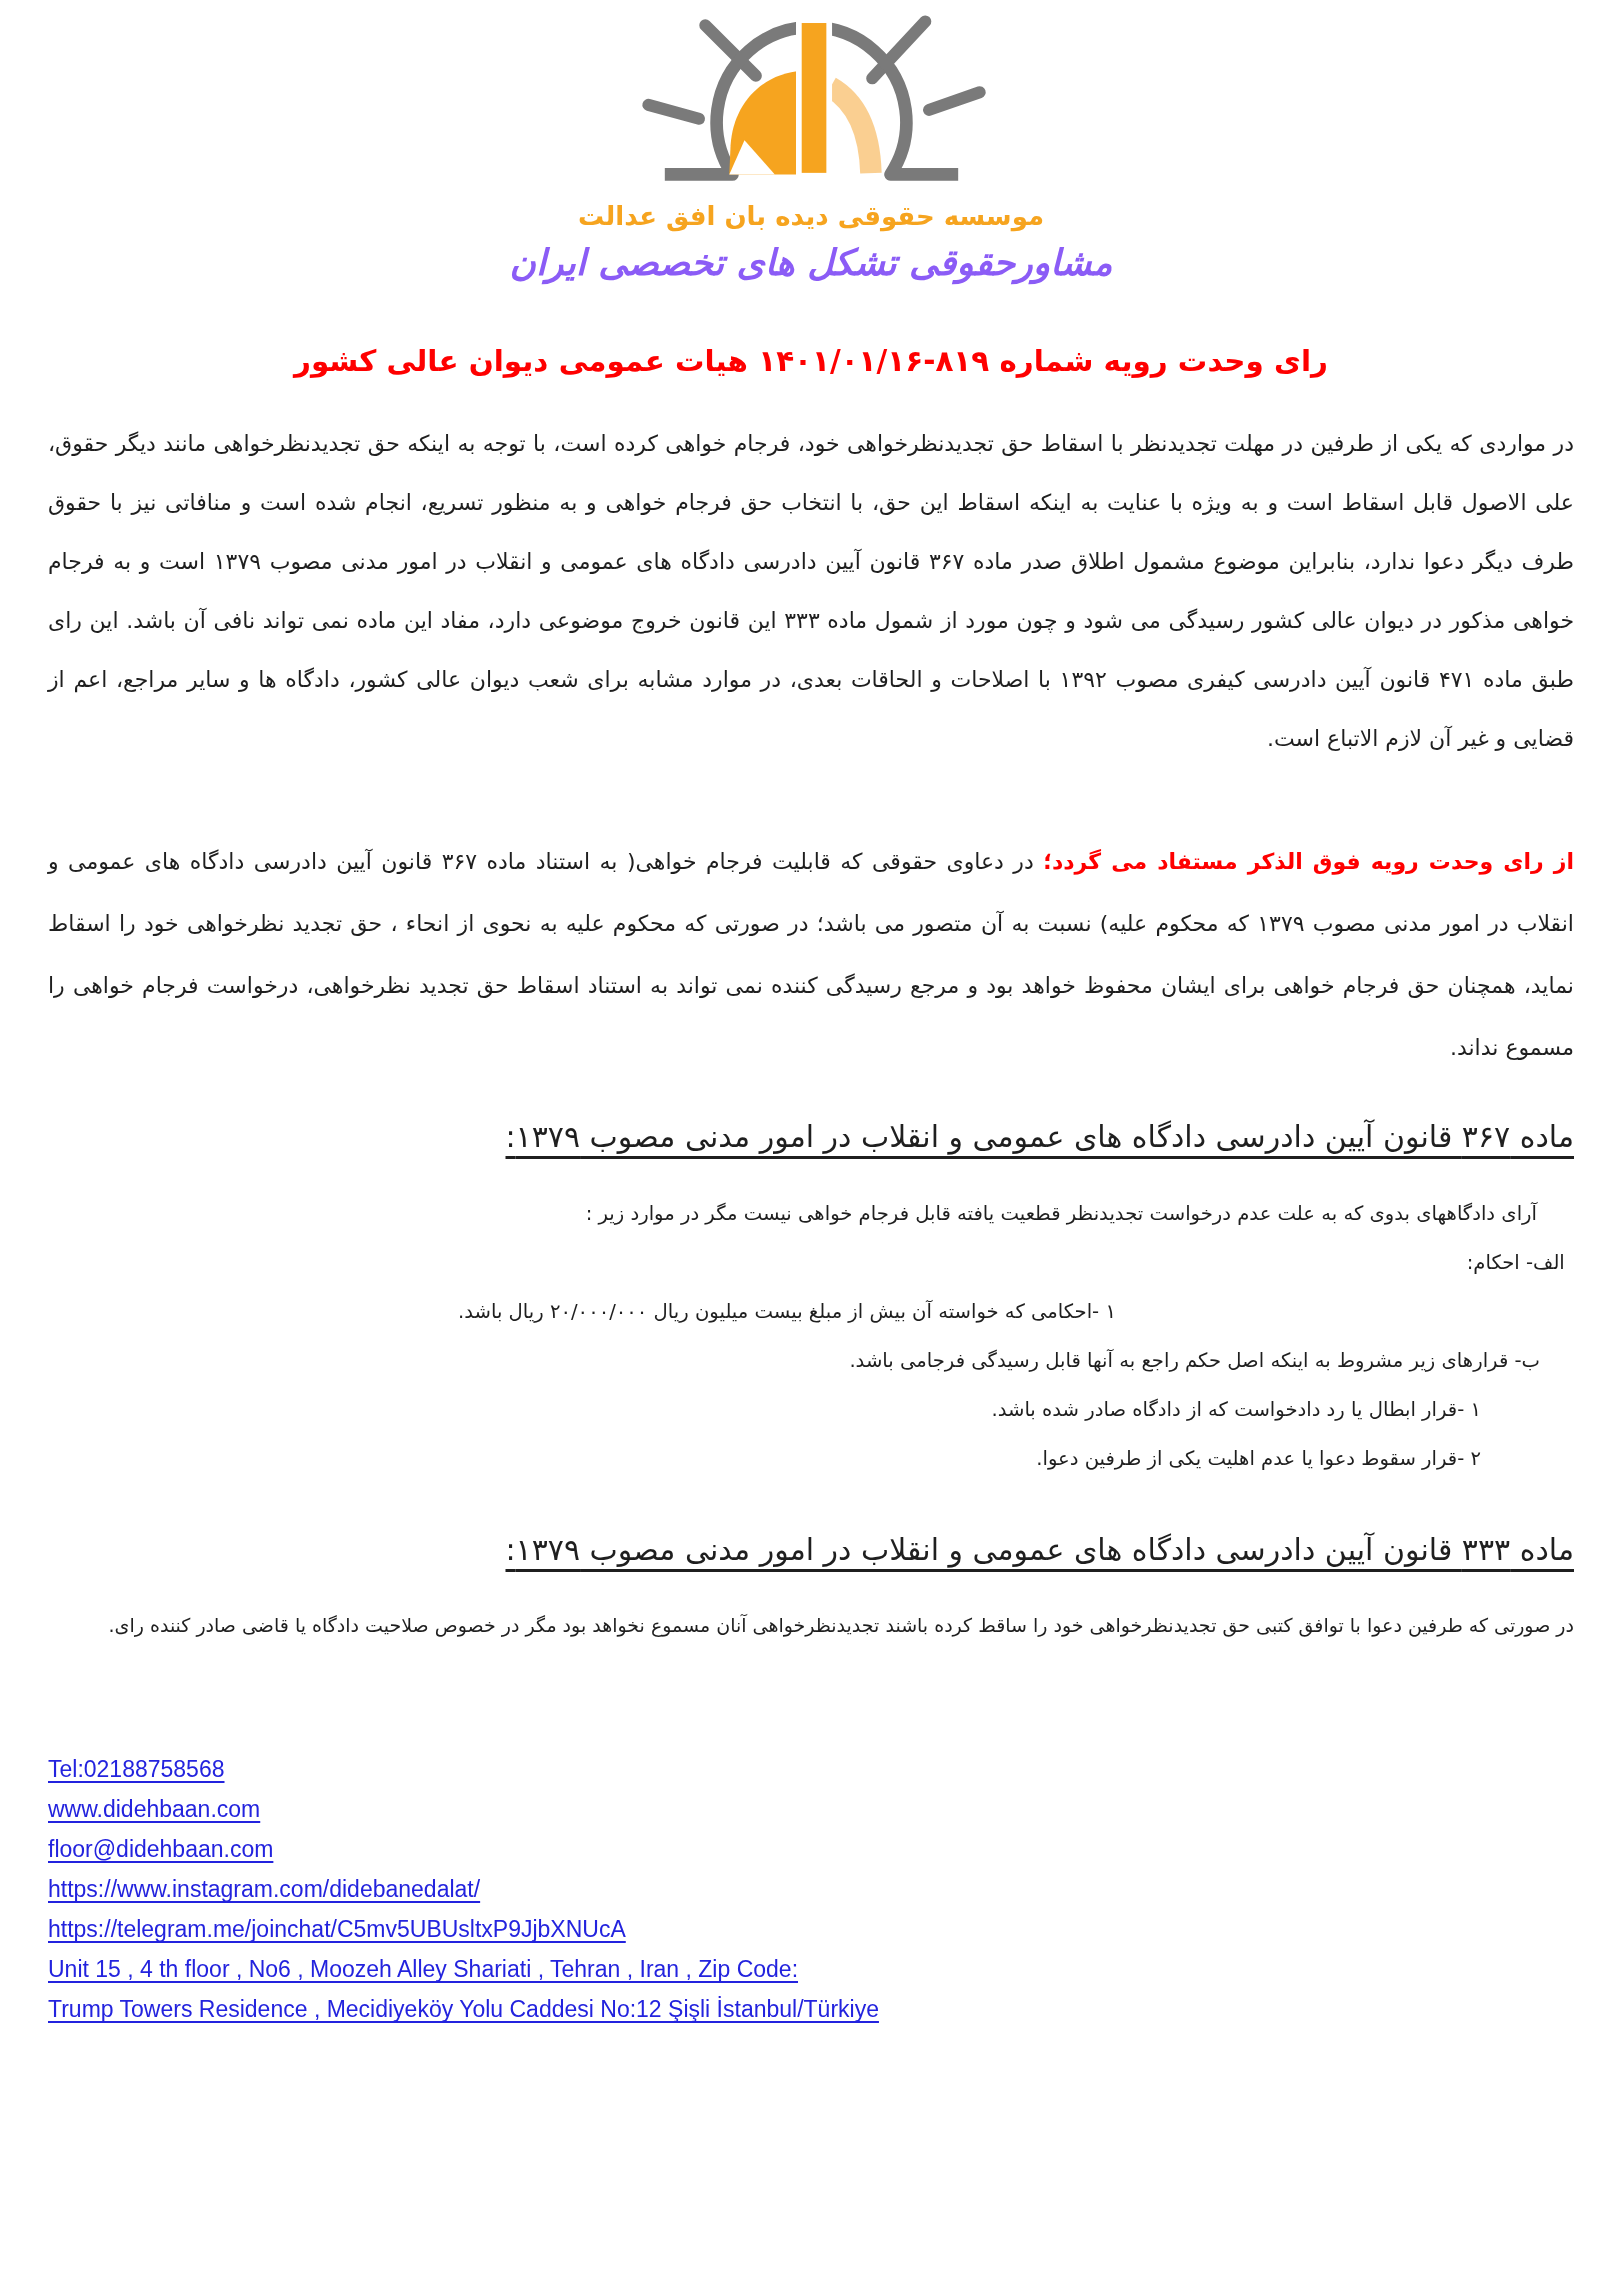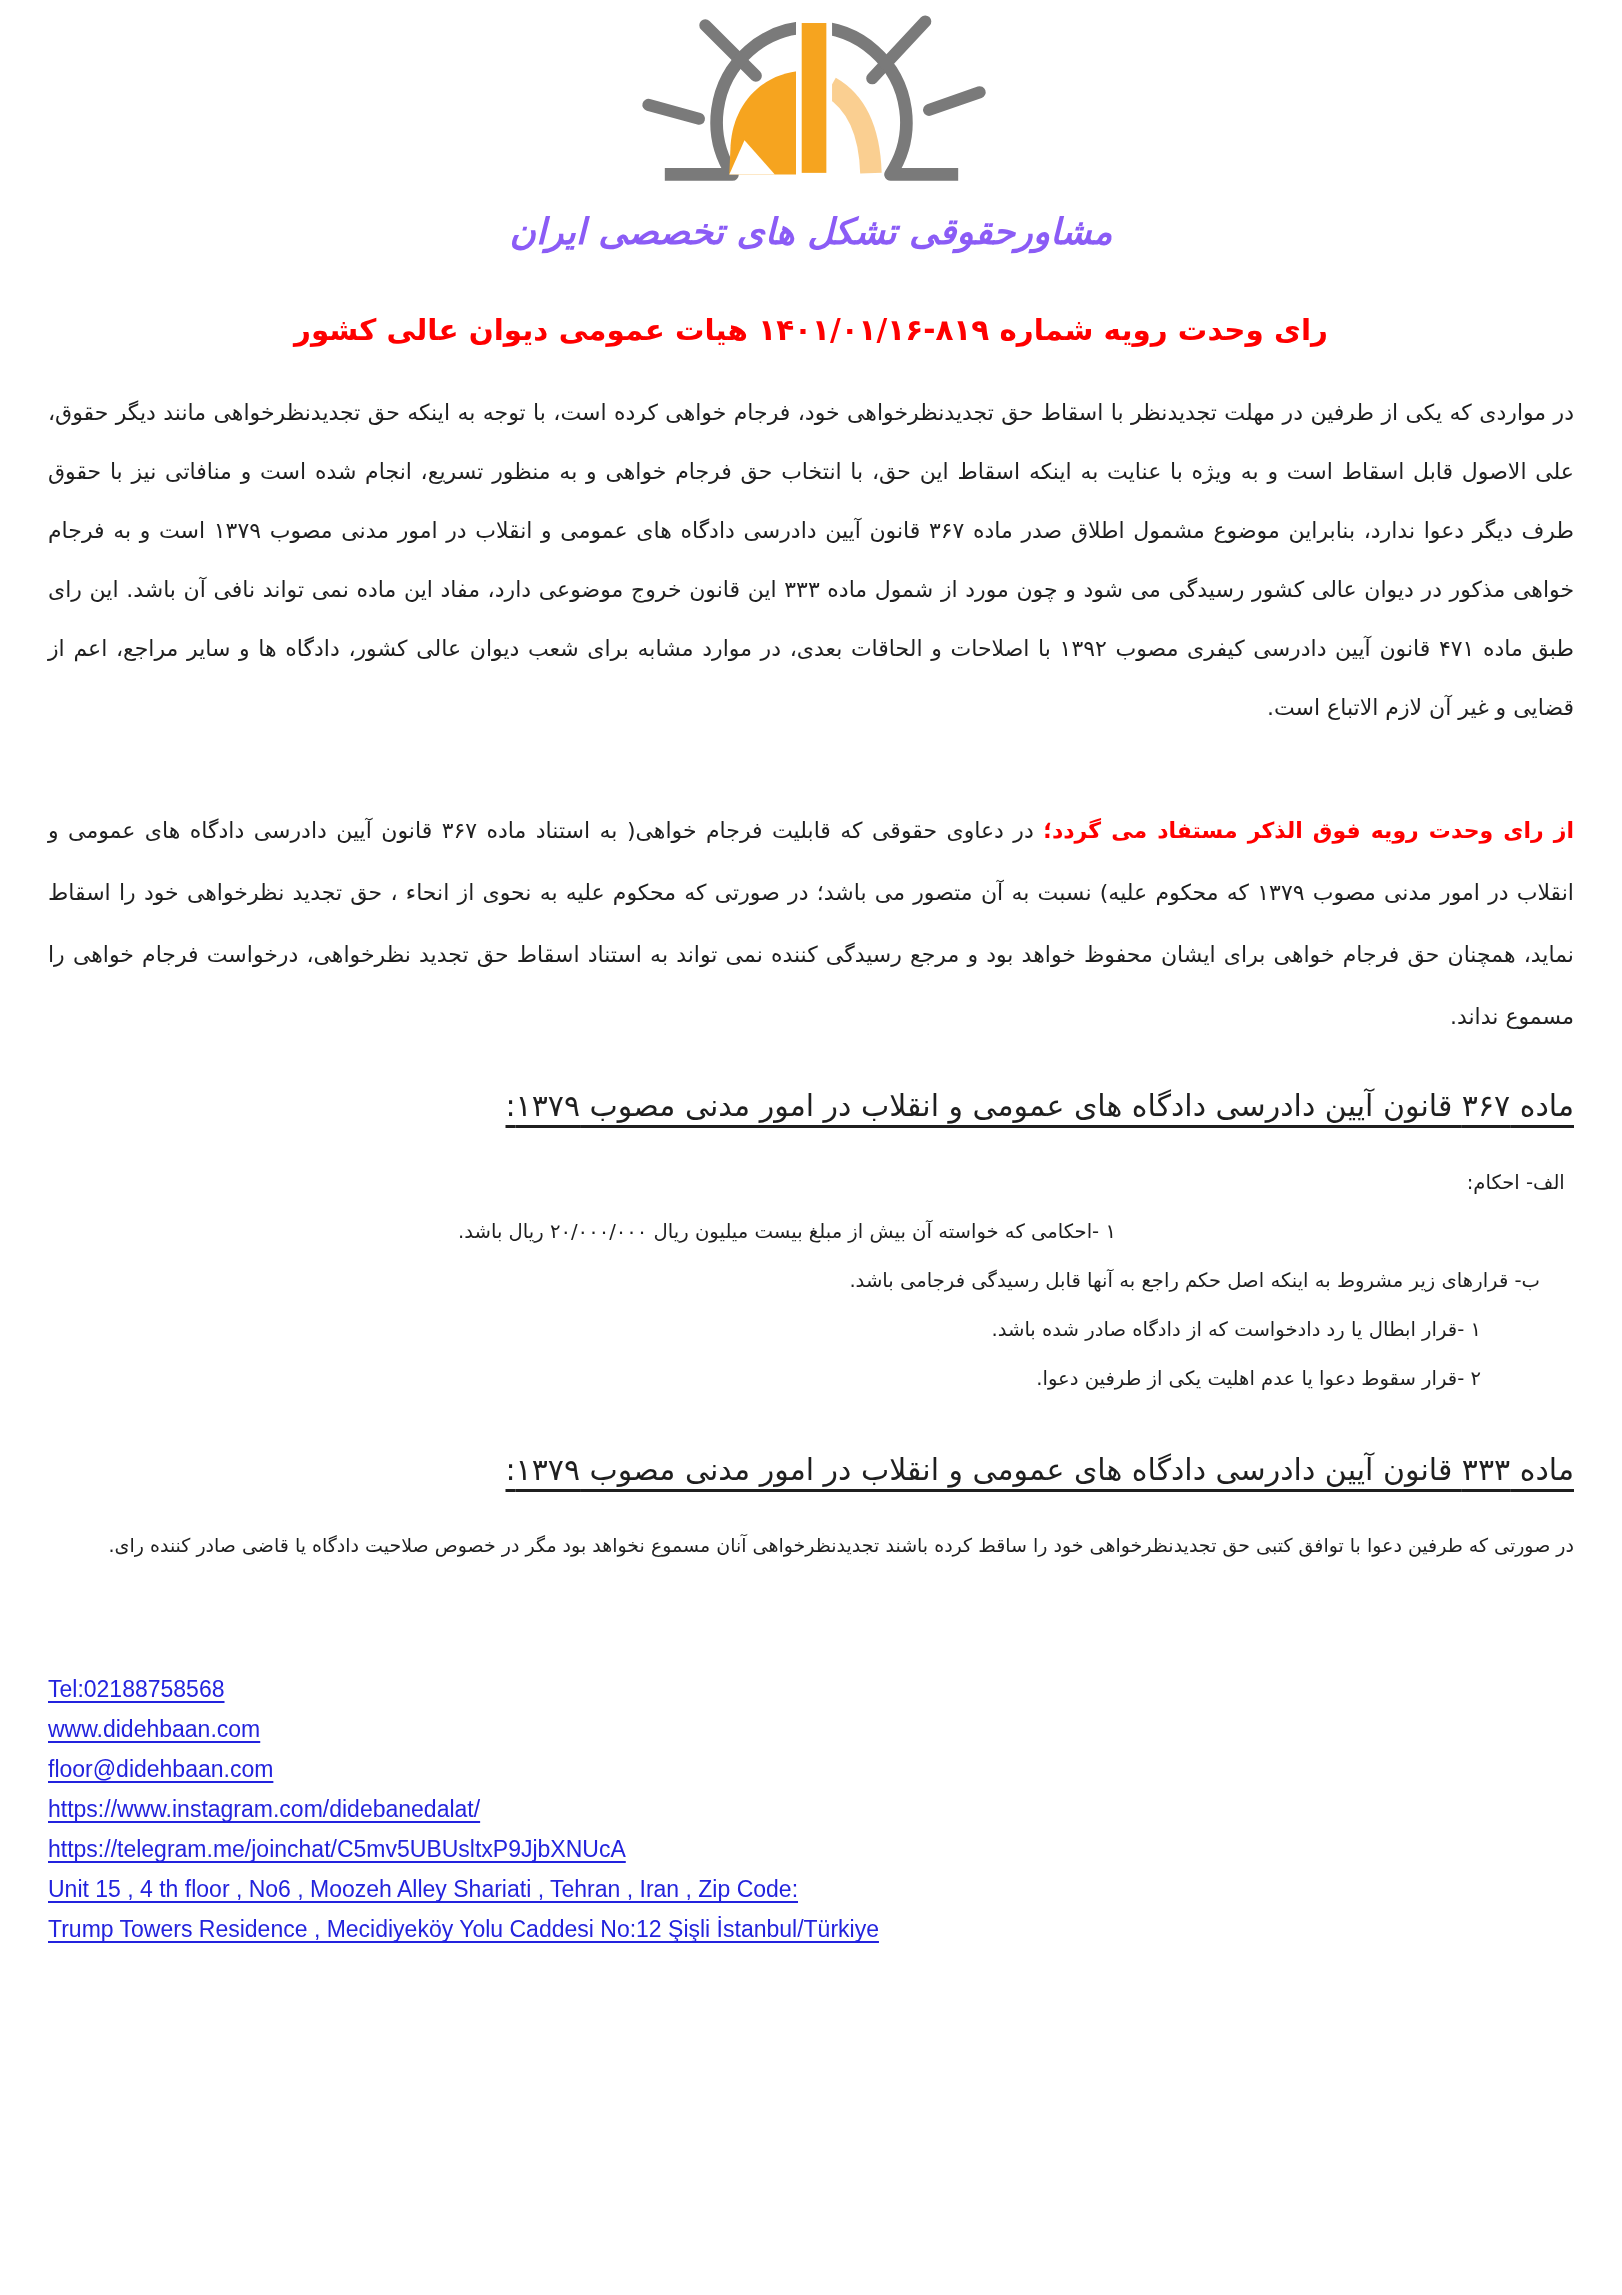--- a/index.html
+++ b/index.html
@@ -108,36 +108,38 @@
 
         <path d="M 88 268 H 195 A 150 150 0 1 1 445 268 H 552" fill="none" stroke="#7A7A7A" stroke-width="20" stroke-linejoin="round"></path>
 
         <path d="M 350 130 C 392 154 412 202 414 266" fill="none" stroke="#F9CA85" stroke-width="34" opacity="0.9"></path>
 
         <path d="M 306 104 C 240 108 196 158 192 222 L 190 268 L 306 268 Z" fill="#F6A41F"></path>
         <path d="M 190 268 L 262 268 L 214 214 Z" fill="#ffffff"></path>
 
         <rect x="300" y="24" width="48" height="246" fill="#F6A41F" stroke="#ffffff" stroke-width="9"></rect>
       </svg>
+      <div class="org-name">موسسه حقوقی دیده بان افق عدالت</div>
       <div class="tagline">مشاورحقوقی تشکل های تخصصی ایران</div>
     </div>
 
     <div class="doc-title">
       <span>رای وحدت رویه شماره ۸۱۹-۱۴۰۱/۰۱/۱۶ هیات عمومی دیوان عالی کشور</span>
     </div>
 
     <p class="para">در مواردی که یکی از طرفین در مهلت تجدیدنظر با اسقاط حق تجدیدنظرخواهی خود، فرجام خواهی کرده است، با توجه به اینکه حق تجدیدنظرخواهی مانند دیگر حقوق، علی الاصول قابل اسقاط است و به ویژه با عنایت به اینکه اسقاط این حق، با انتخاب حق فرجام خواهی و به منظور تسریع، انجام شده است و منافاتی نیز با حقوق طرف دیگر دعوا ندارد، بنابراین موضوع مشمول اطلاق صدر ماده ۳۶۷ قانون آیین دادرسی دادگاه های عمومی و انقلاب در امور مدنی مصوب ۱۳۷۹ است و به فرجام خواهی مذکور در دیوان عالی کشور رسیدگی می شود و چون مورد از شمول ماده ۳۳۳ این قانون خروج موضوعی دارد، مفاد این ماده نمی تواند نافی آن باشد. این رای طبق ماده ۴۷۱ قانون آیین دادرسی کیفری مصوب ۱۳۹۲ با اصلاحات و الحاقات بعدی، در موارد مشابه برای شعب دیوان عالی کشور، دادگاه ها و سایر مراجع، اعم از قضایی و غیر آن لازم الاتباع است.</p>
 
     <p class="para para-2"><span class="red-lead">از رای وحدت رویه فوق الذکر مستفاد می گردد؛</span><span> در دعاوی حقوقی که قابلیت فرجام خواهی( به استناد ماده ۳۶۷ قانون آیین دادرسی دادگاه های عمومی و انقلاب در امور مدنی مصوب ۱۳۷۹ که محکوم علیه) نسبت به آن متصور می باشد؛ در صورتی که محکوم علیه به نحوی از انحاء ، حق تجدید نظرخواهی خود را اسقاط نماید، همچنان حق فرجام خواهی برای ایشان محفوظ خواهد بود و مرجع رسیدگی کننده نمی تواند به استناد اسقاط حق تجدید نظرخواهی، درخواست فرجام خواهی را مسموع نداند.</span></p>
 
     <div class="section-heading heading-367">
       <span>ماده ۳۶۷ قانون آیین دادرسی دادگاه های عمومی و انقلاب در امور مدنی مصوب ۱۳۷۹:</span>
     </div>
 
     <div class="law-list">
+      <div class="law-line ind-a">آرای دادگاههای بدوی که به علت عدم درخواست تجدیدنظر قطعیت یافته قابل فرجام خواهی نیست مگر در موارد زیر :</div>
       <div class="law-line ind-b">الف- احکام:</div>
       <div class="law-line ind-c">۱ -احکامی که خواسته آن بیش از مبلغ بیست میلیون ریال ۲۰/۰۰۰/۰۰۰ ریال باشد.</div>
       <div class="law-line ind-d">ب- قرارهای زیر مشروط به اینکه اصل حکم راجع به آنها قابل رسیدگی فرجامی باشد.</div>
       <div class="law-line ind-e">۱ -قرار ابطال یا رد دادخواست که از دادگاه صادر شده باشد.</div>
       <div class="law-line ind-e">۲ -قرار سقوط دعوا یا عدم اهلیت یکی از طرفین دعوا.</div>
     </div>
 
     <div class="section-heading heading-333">
       <span>ماده ۳۳۳ قانون آیین دادرسی دادگاه های عمومی و انقلاب در امور مدنی مصوب ۱۳۷۹:</span>
     </div>

